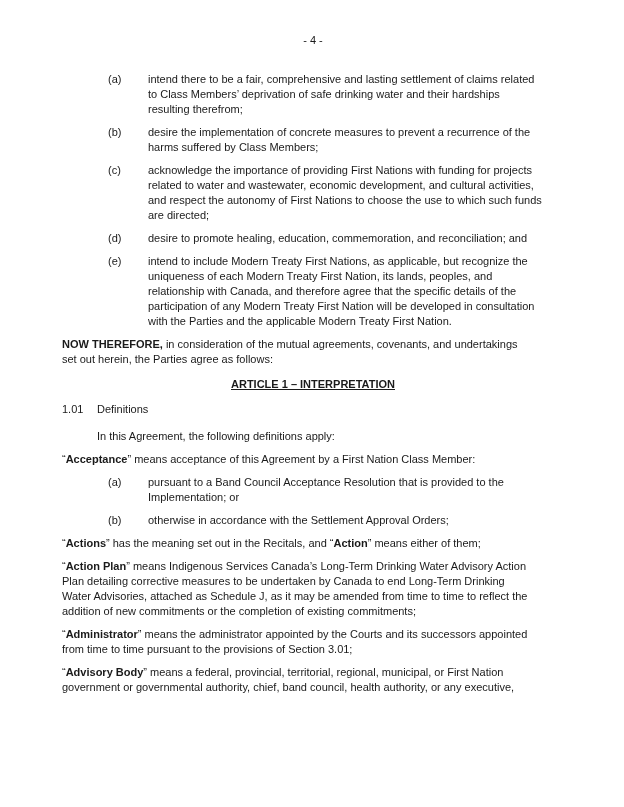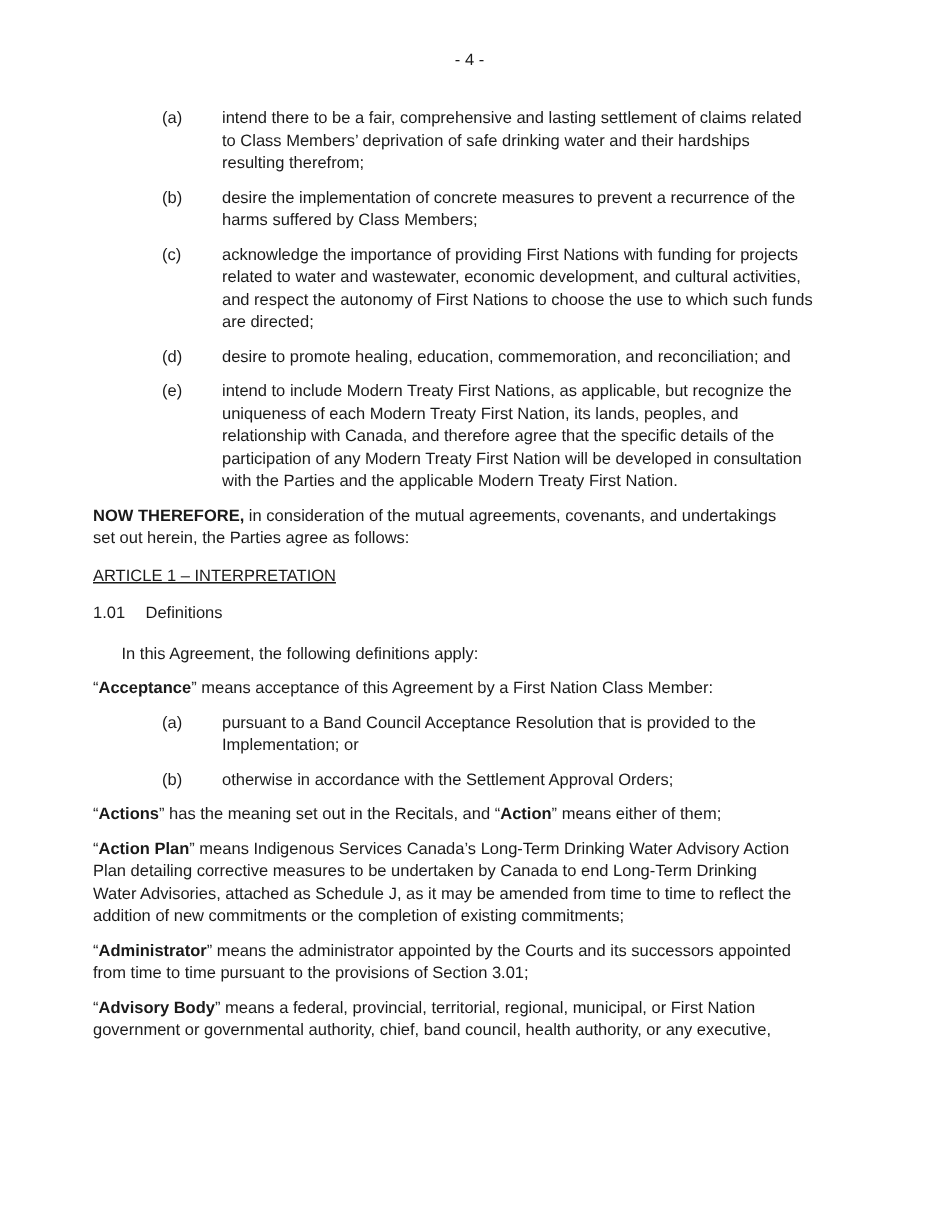--- a/index.html
+++ b/index.html
@@ -15,22 +15,22 @@
     line-height: 15px;
     color: #1a1a1a;
     overflow: hidden;
   }
   .page-number { text-align: center; margin: 0 0 24px 0; }
   .hang-list { margin-left: 46px; }
   .l-item { display: flex; margin-top: 8px; }
   .l-item .marker { flex: 0 0 40px; }
   .l-item .txt { flex: 1 1 auto; white-space: pre; }
   .para { margin: 8px 0 0 0; white-space: pre; }
-  .para.indent { margin-top: 12px; margin-left: 19px; }
-  .article-heading { margin-top: 10px; font-weight: normal; }
+  .para.indent { margin-top: 12px; margin-left: 35px; }
+  .article-heading { margin-top: 10px; text-align: center; font-weight: bold; }
   .article-heading .u { text-decoration: underline; }
   .section-heading { margin-top: 10px; display: flex; }
   .sec-num { flex: 0 0 35px; }
   .sec-title { font-weight: normal; }
   .b { font-weight: bold; }
 </style>
 </head>
 <body>
 
 <div class="page">

